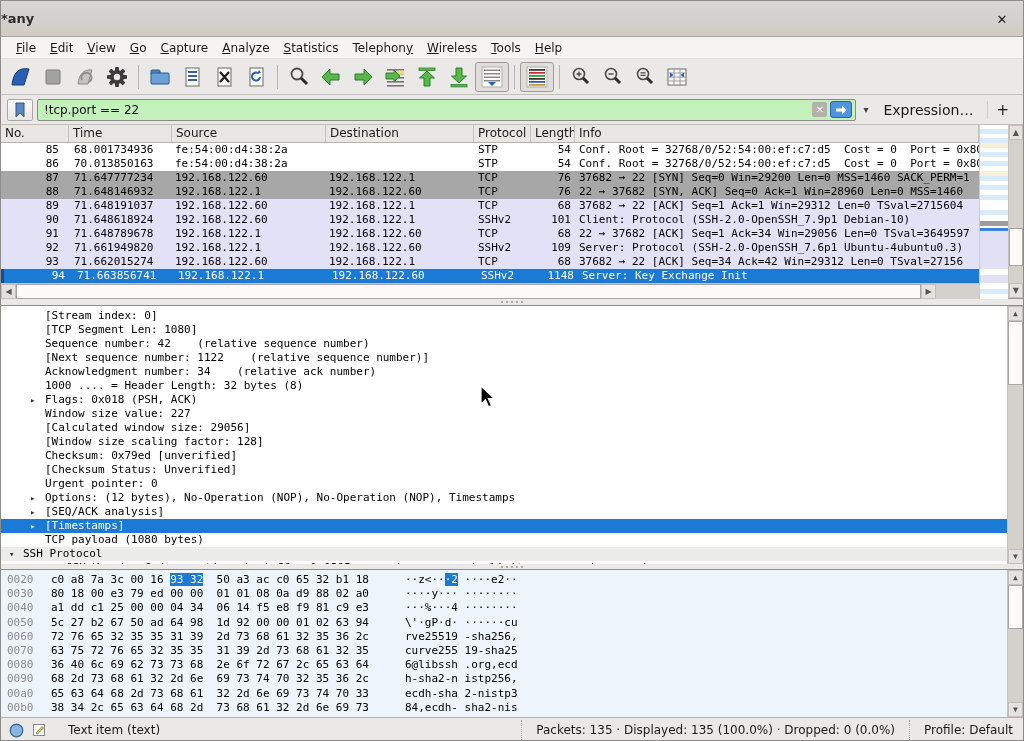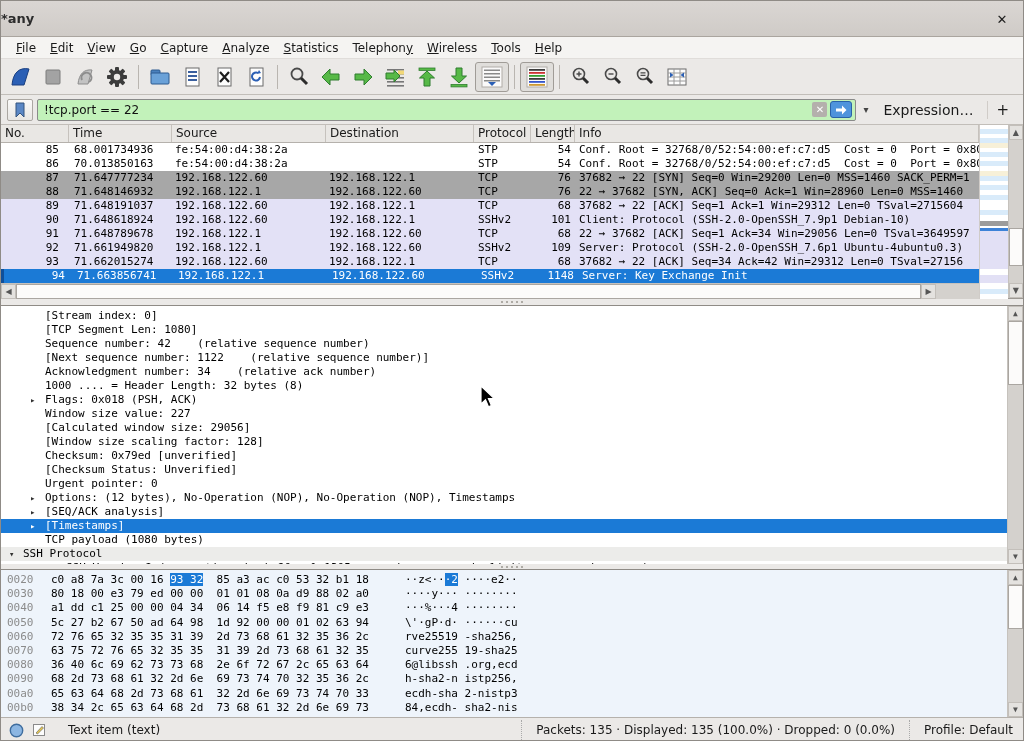--- a/index.html
+++ b/index.html
@@ -423,21 +423,21 @@
   <div class="splitter s2">
       <i></i>
       <i></i>
       <i></i>
       <i></i>
       <i></i>
     </div>
 
   <div class="hexpane">
     <div class="hex-inner">
-      <div class="hxr"><span class="hx-off">0020</span><span class="hx-bytes"><span>c0 a8 7a 3c 00 16 </span><span class="hexhl">93 32</span><span>  85 a3 ac c0 53 32 b1 18</span></span><span class="hx-ascii"><span>··z&lt;··</span><span class="hexhl">·2</span><span> ····e2··</span></span></div>
+      <div class="hxr"><span class="hx-off">0020</span><span class="hx-bytes"><span>c0 a8 7a 3c 00 16 </span><span class="hexhl">93 32</span><span>  50 a3 ac c0 65 32 b1 18</span></span><span class="hx-ascii"><span>··z&lt;··</span><span class="hexhl">·2</span><span> ····e2··</span></span></div>
       <div class="hxr"><span class="hx-off">0030</span><span class="hx-bytes">80 18 00 e3 79 ed 00 00  01 01 08 0a d9 88 02 a0</span><span class="hx-ascii">····y··· ········</span></div>
       <div class="hxr"><span class="hx-off">0040</span><span class="hx-bytes">a1 dd c1 25 00 00 04 34  06 14 f5 e8 f9 81 c9 e3</span><span class="hx-ascii">···%···4 ········</span></div>
       <div class="hxr"><span class="hx-off">0050</span><span class="hx-bytes">5c 27 b2 67 50 ad 64 98  1d 92 00 00 01 02 63 94</span><span class="hx-ascii">\'·gP·d· ······cu</span></div>
       <div class="hxr"><span class="hx-off">0060</span><span class="hx-bytes">72 76 65 32 35 35 31 39  2d 73 68 61 32 35 36 2c</span><span class="hx-ascii">rve25519 -sha256,</span></div>
       <div class="hxr"><span class="hx-off">0070</span><span class="hx-bytes">63 75 72 76 65 32 35 35  31 39 2d 73 68 61 32 35</span><span class="hx-ascii">curve255 19-sha25</span></div>
       <div class="hxr"><span class="hx-off">0080</span><span class="hx-bytes">36 40 6c 69 62 73 73 68  2e 6f 72 67 2c 65 63 64</span><span class="hx-ascii">6@libssh .org,ecd</span></div>
       <div class="hxr"><span class="hx-off">0090</span><span class="hx-bytes">68 2d 73 68 61 32 2d 6e  69 73 74 70 32 35 36 2c</span><span class="hx-ascii">h-sha2-n istp256,</span></div>
       <div class="hxr"><span class="hx-off">00a0</span><span class="hx-bytes">65 63 64 68 2d 73 68 61  32 2d 6e 69 73 74 70 33</span><span class="hx-ascii">ecdh-sha 2-nistp3</span></div>
       <div class="hxr"><span class="hx-off">00b0</span><span class="hx-bytes">38 34 2c 65 63 64 68 2d  73 68 61 32 2d 6e 69 73</span><span class="hx-ascii">84,ecdh- sha2-nis</span></div>
     </div>

